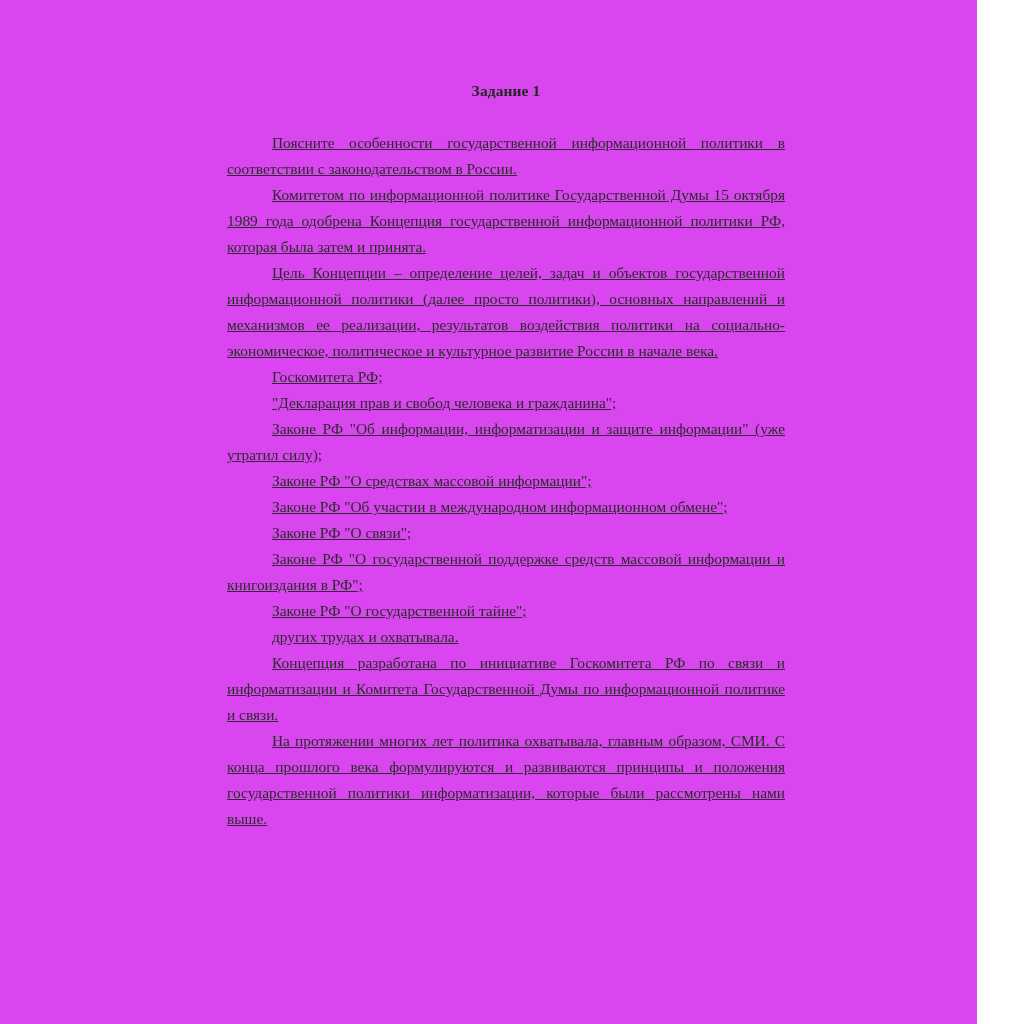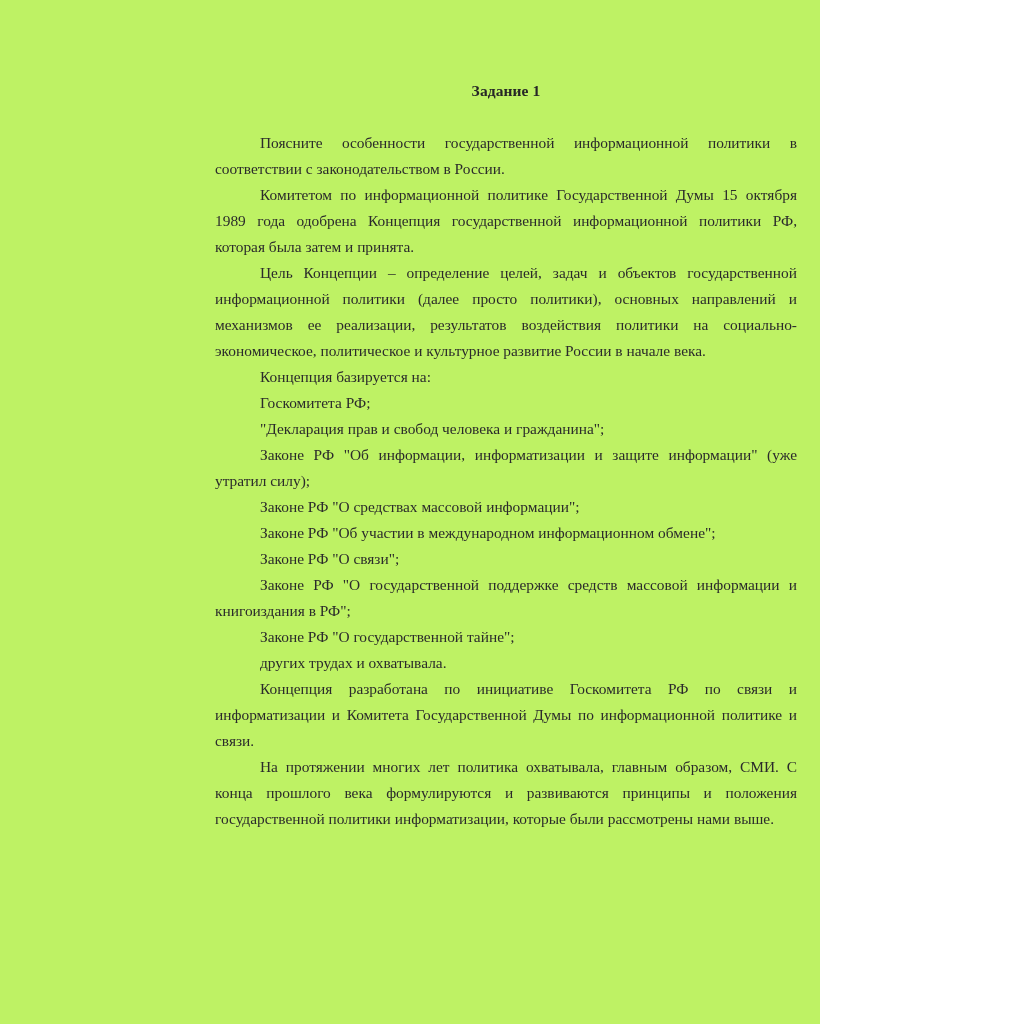--- a/index.html
+++ b/index.html
@@ -9,23 +9,23 @@
     background: #ffffff;
   }
   body {
     width: 1024px;
     height: 1024px;
     overflow: hidden;
     font-family: "Liberation Serif", "DejaVu Serif", serif;
   }
   .page {
     position: relative;
-    width: 820px;
+    width: 977px;
     height: 1024px;
-    background: #bef264;
+    background: #d946ef;
     overflow: hidden;
     box-sizing: border-box;
   }
   .content {
     position: absolute;
     left: 215px;
     top: 78px;
     width: 582px;
   }
   .doc-title {
@@ -36,23 +36,24 @@
     letter-spacing: 0.1px;
     line-height: 26px;
     margin: 0 0 26px 0;
   }
   .body-text {
     font-size: 15.4px;
     color: #2b2b2b;
     line-height: 26px;
     text-align: justify;
     text-justify: inter-word;
-    margin: 0;
+    margin: 12px;
     -webkit-hyphens: none;
     hyphens: none;
+    text-decoration: underline;
   }
   .para {
     margin: 0;
     text-indent: 45px;
   }
   .list-item {
     margin: 0;
     text-indent: 45px;
   }
   
@@ -72,21 +73,20 @@
     <h1 class="doc-title">Задание 1</h1>
 
     <div class="body-text">
 
       <p class="para">Поясните особенности государственной информационной политики в соответствии с законодательством в России.</p>
 
       <p class="para">Комитетом по информационной политике Государственной Думы 15 октября 1989 года одобрена Концепция государственной информационной политики РФ, которая была затем и принята.</p>
 
       <p class="para">Цель Концепции – определение целей, задач и объектов государственной информационной политики (далее просто политики), основных направлений и механизмов ее реализации, результатов воздействия политики на социально-экономическое, политическое и культурное развитие России в начале века.</p>
 
-      <p class="para">Концепция базируется на:</p>
 
       <p class="list-item">Госкомитета РФ;</p>
       <p class="list-item">"Декларация прав и свобод человека и гражданина";</p>
       <p class="list-item">Законе РФ "Об информации, информатизации и защите информации" (уже утратил силу);</p>
       <p class="list-item">Законе РФ "О средствах массовой информации";</p>
       <p class="list-item">Законе РФ "Об участии в международном информационном обмене";</p>
       <p class="list-item">Законе РФ "О связи";</p>
       <p class="list-item">Законе РФ "О государственной поддержке средств массовой информации и книгоиздания в РФ";</p>
       <p class="list-item">Законе РФ "О государственной тайне";</p>
       <p class="list-item">других трудах и охватывала.</p>

